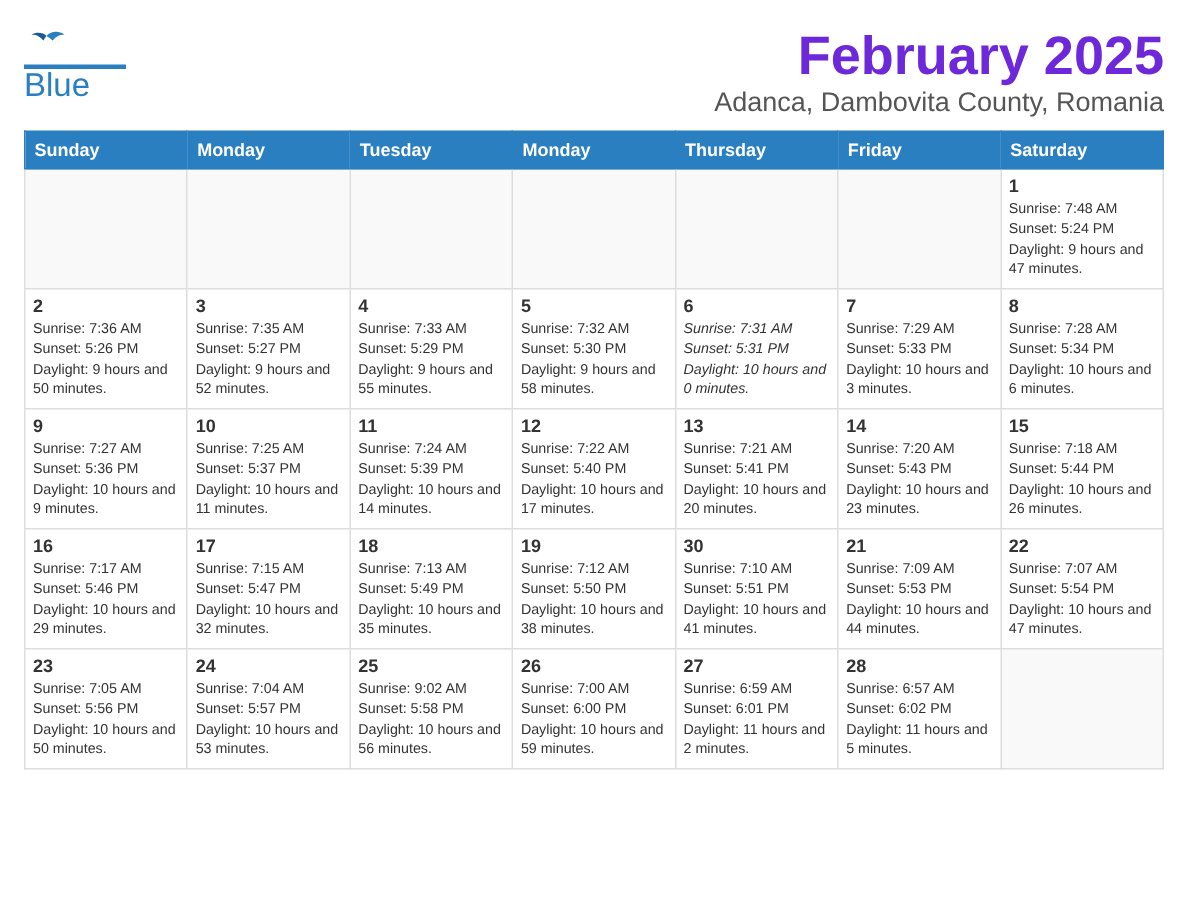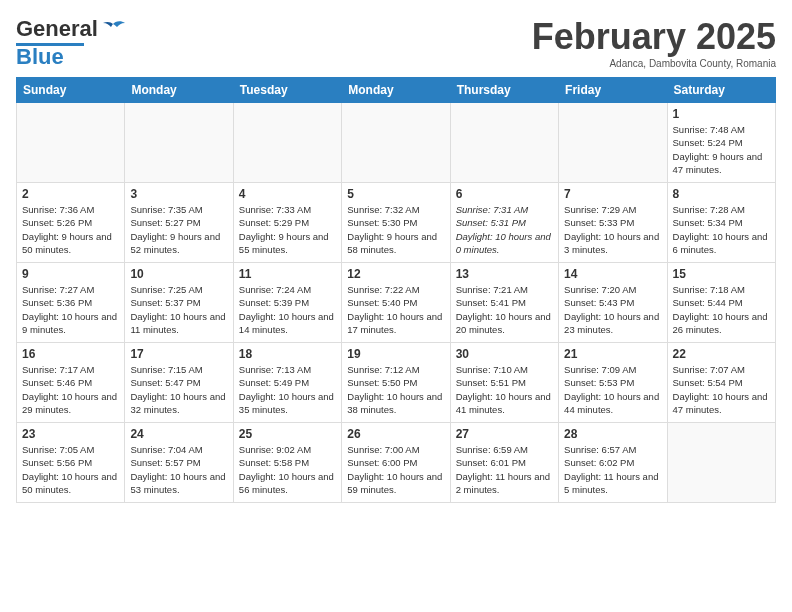--- a/index.html
+++ b/index.html
@@ -25,24 +25,24 @@
       display: flex;
       align-items: center;
       gap: 2px;
     }
     .title-block {
       text-align: right;
     }
     .month-title {
       font-size: 36px;
       font-weight: bold;
-      color: #404040;
+      color: #6d28d9;
     }
     .location {
-      font-size: 10px;
+      font-size: 18px;
       color: #555;
     }
     .calendar {
       width: 100%;
       border-collapse: collapse;
       border: 1px solid #ccc;
     }
     .calendar th {
       background: #2a7fc1;
       color: #ffffff;
@@ -76,28 +76,28 @@
       color: #333;
     }
   </style>
 </head>
 <body>
 
 <div class="header">
   <div class="logo">
     <div class="logo-row">
       <span style="font-size:22px;font-weight:bold;">
-        <span style="color:#333;">General</span><svg width="28" height="20" viewBox="0 0 28 20" style="vertical-align:middle;margin:0 1px;">
+        <svg width="28" height="20" viewBox="0 0 28 20" style="vertical-align:middle;margin:0 1px;">
             <path d="M14 4 C16 1, 22 0, 26 3 C22 3, 20 5, 18 7 C16 5, 14 4, 14 4Z" fill="#2a7fc1"></path>
             <path d="M14 4 C12 2, 8 1, 4 3 C8 3, 10 5, 12 7 C13 5, 14 4, 14 4Z" fill="#1a5a9a"></path>
           </svg>
       </span>
     </div>
     <div style="background:#2a7fc1;height:3px;width:68px;margin-top:1px;"></div>
-    <div style="font-size:22px;font-weight:bold;color:#2a7fc1;line-height:1;">Blue</div>
+    <div style="font-size:22px;font-weight:normal;color:#2a7fc1;line-height:1;">Blue</div>
   </div>
   <div class="title-block">
     <div class="month-title">February 2025</div>
     <div class="location">Adanca, Dambovita County, Romania</div>
   </div>
 </div>
 
 <table class="calendar">
   <thead>
     <tr>

